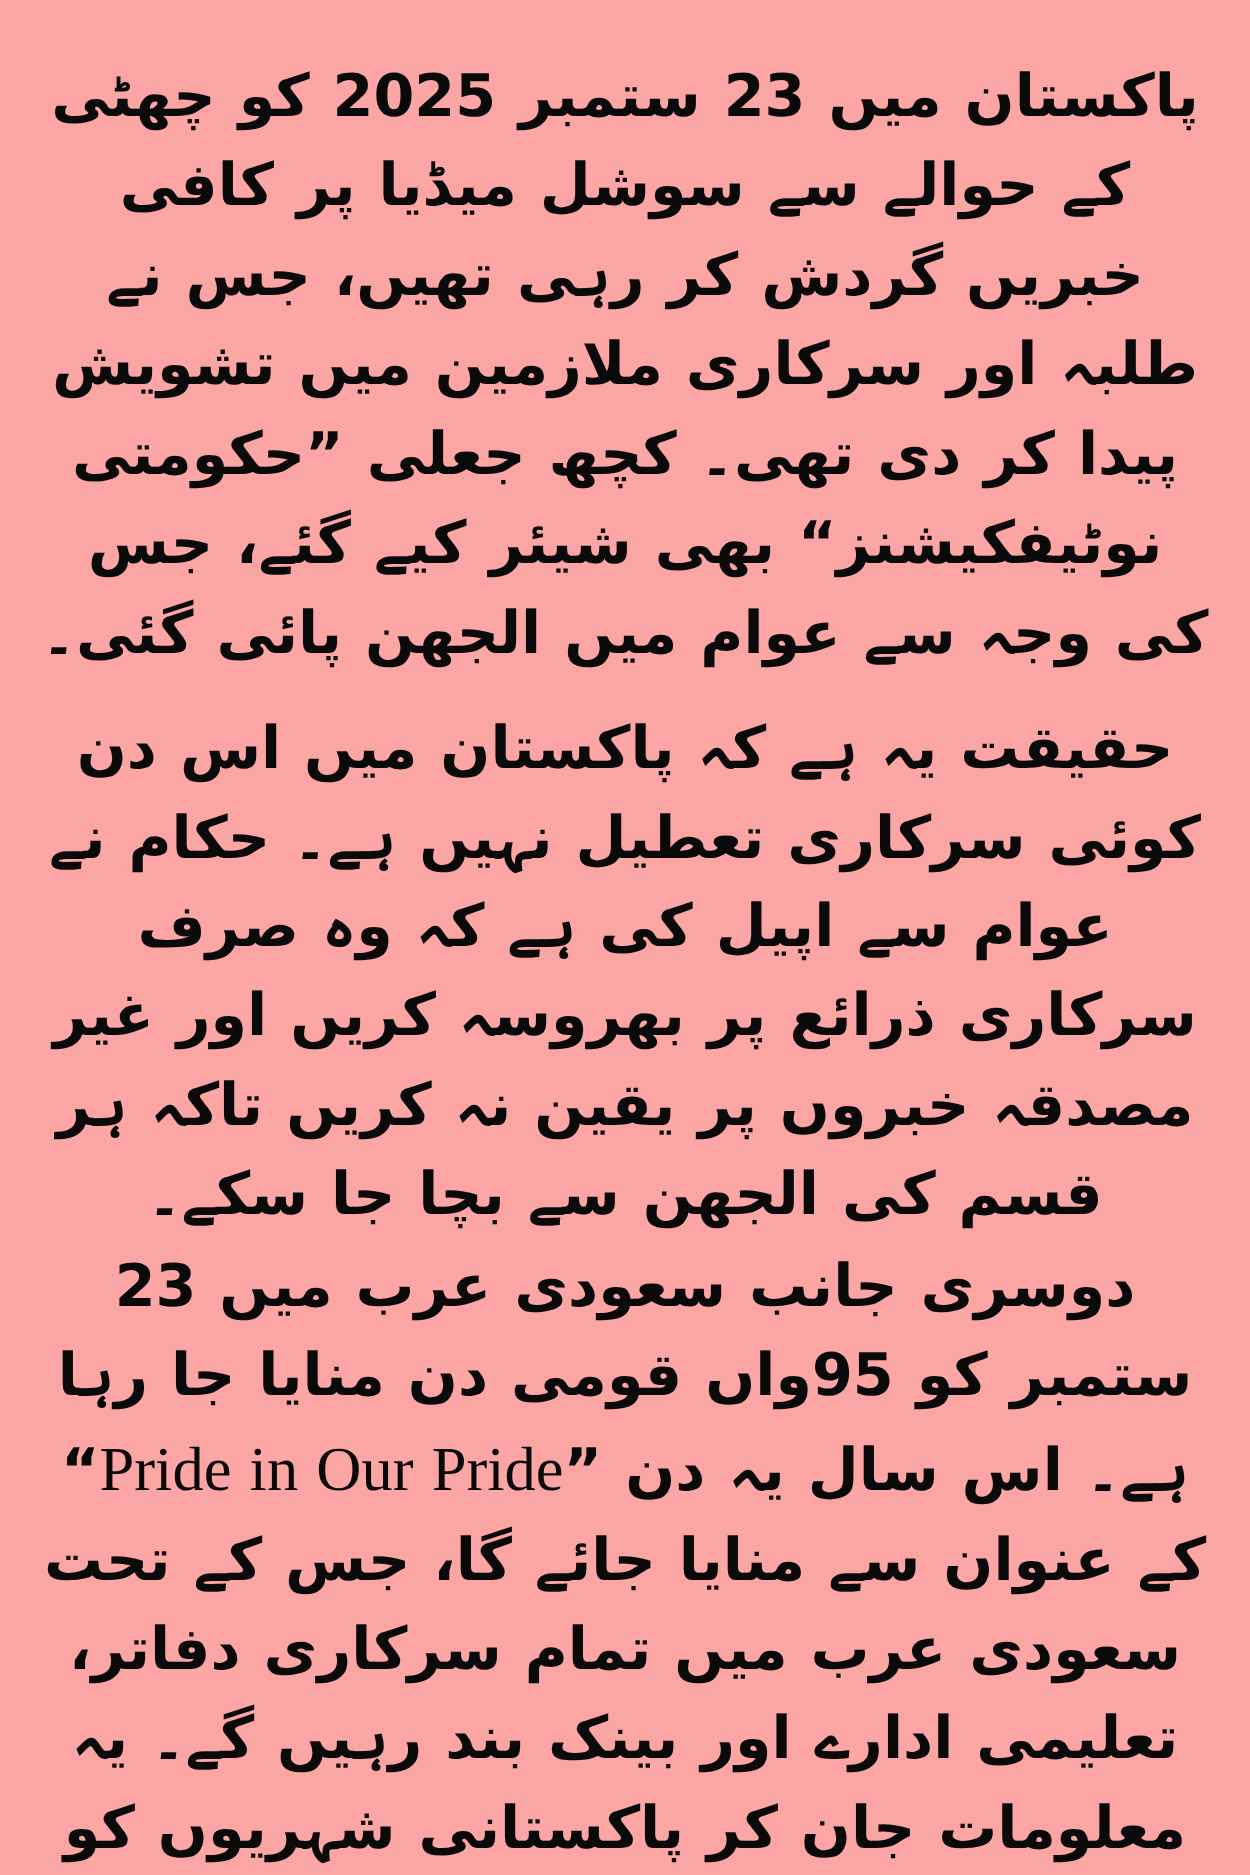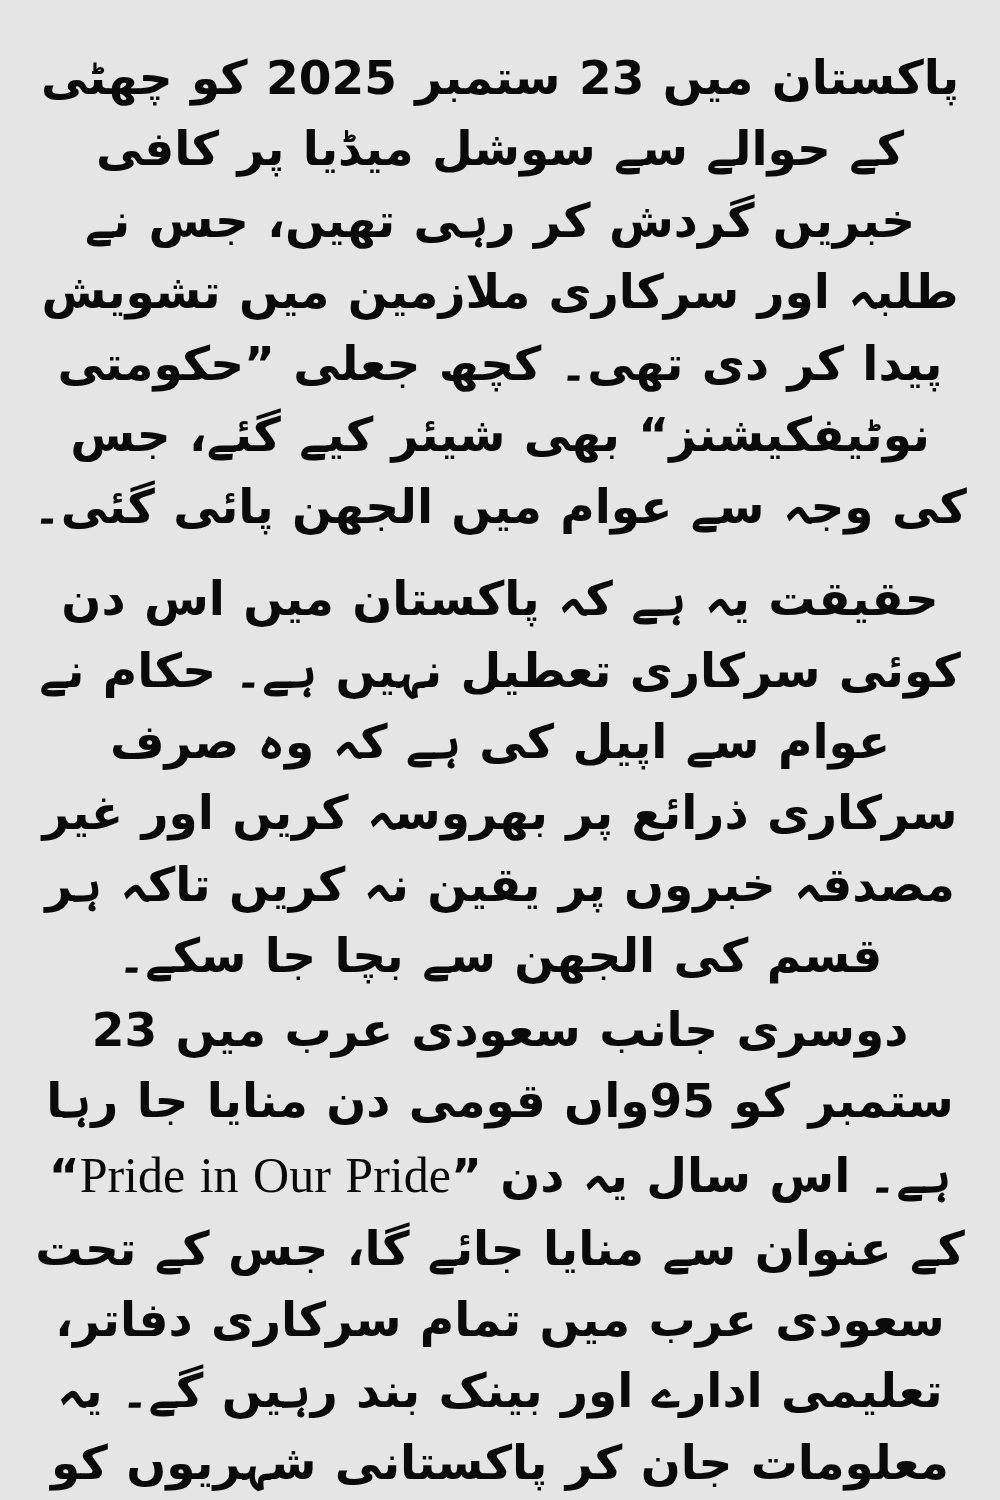--- a/index.html
+++ b/index.html
@@ -11,21 +11,21 @@
     width: 1000px;
     height: 1500px;
     overflow: hidden;
     font-family: "DejaVu Sans", sans-serif;
   }
   .page {
     box-sizing: border-box;
     width: 1000px;
     height: 1500px;
     padding: 42px 28px 20px 28px;
-    background: #e5e5e5;
+    background: #fca5a5;
     display: flex;
     flex-direction: column;
     justify-content: flex-start;
   }
   .article {
     direction: rtl;
     text-align: center;
     color: #0a0a0a;
   }
   .para {

